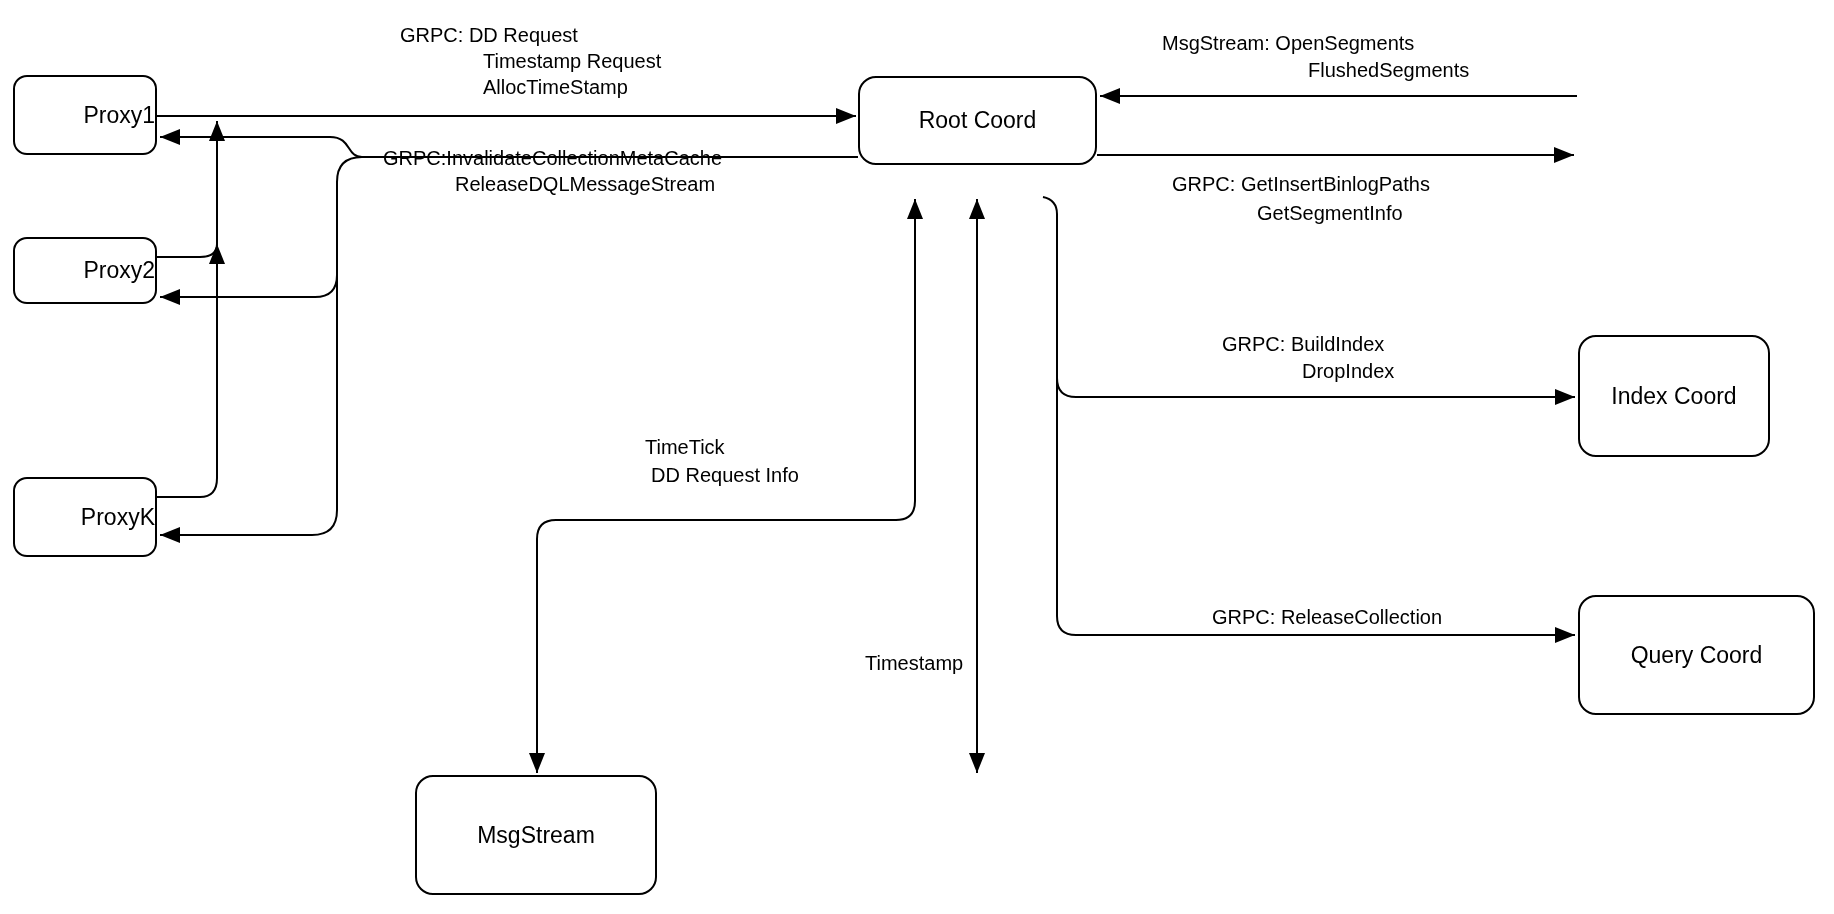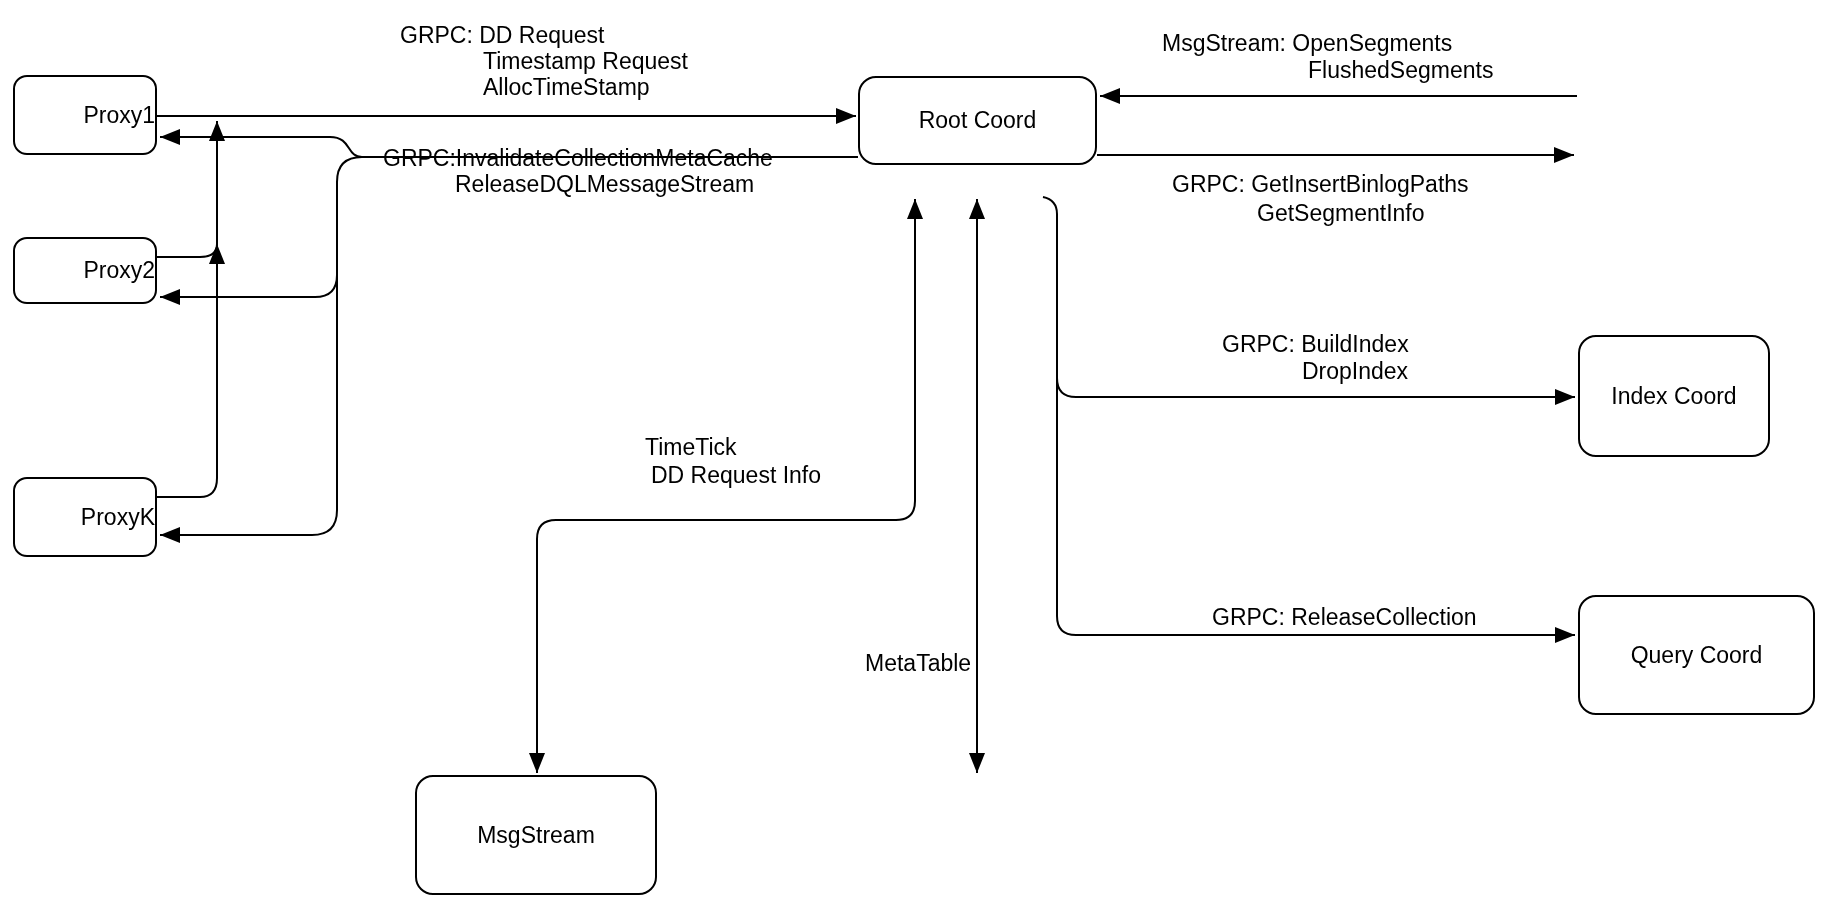--- a/index.html
+++ b/index.html
@@ -18,21 +18,21 @@
     background:#ffffff;
     border:2px solid #000000;
     display:flex;align-items:center;justify-content:center;
     font-size:23px;
     white-space:nowrap;
   }
   .node.small{border-radius:14px;justify-content:flex-end;}
   .node.big{border-radius:18px;}
   .lbl{
     position:absolute;
-    font-size:23px;
+    font-size:20px;
     line-height:26px;
     white-space:nowrap;
     text-align:right;
   }
 </style>
 </head>
 <body>
 
 <div id="canvas">
 
@@ -108,15 +108,15 @@
   <div class="lbl" style="left:1257px;top:200px">GetSegmentInfo</div>
 
   <div class="lbl" style="left:1222px;top:331px">GRPC: BuildIndex</div>
   <div class="lbl" style="left:1302px;top:358px">DropIndex</div>
 
   <div class="lbl" style="left:1212px;top:604px">GRPC: ReleaseCollection</div>
 
   <div class="lbl" style="left:645px;top:434px">TimeTick</div>
   <div class="lbl" style="left:651px;top:462px">DD Request Info</div>
 
-  <div class="lbl" style="left:865px;top:650px">MetaTable</div>
+  <div class="lbl" style="left:865px;top:650px">Timestamp</div>
 
 </div>
 
 </body></html>

